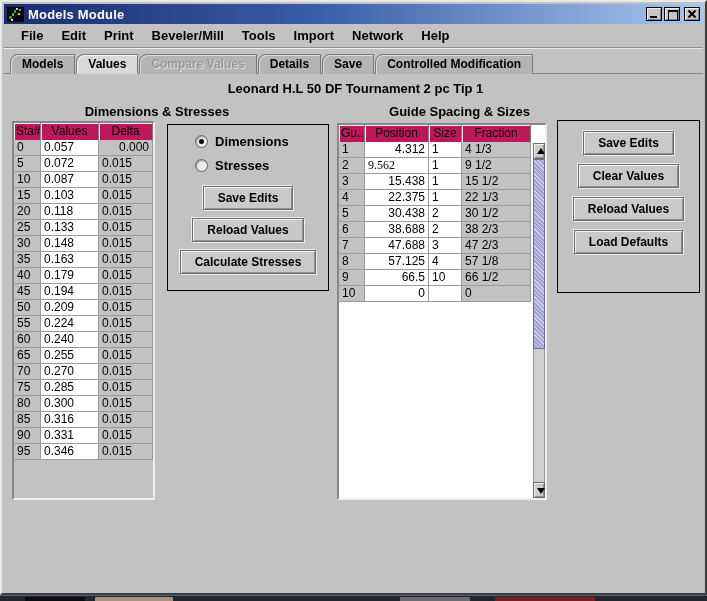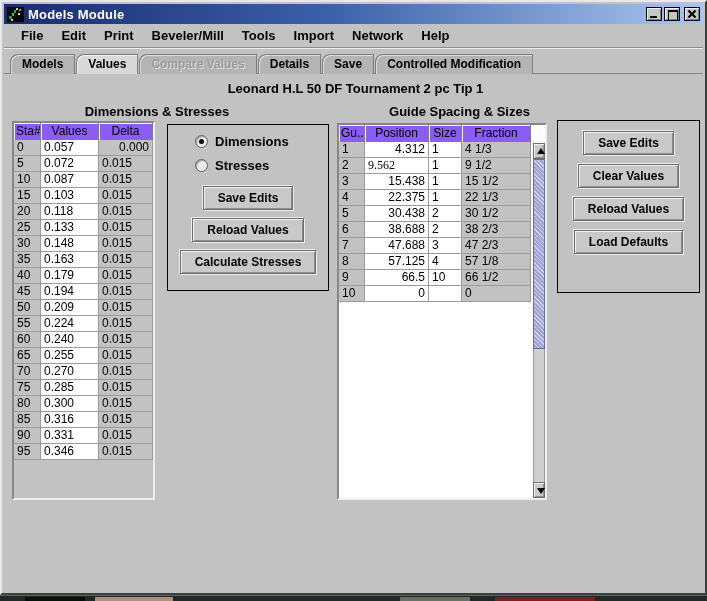--- a/index.html
+++ b/index.html
@@ -56,21 +56,21 @@
   
   .scrollwrap { position:absolute; border-top:2px solid #878787; border-left:2px solid #878787;
                 border-right:2px solid #efefef; border-bottom:2px solid #efefef; overflow:hidden; }
   .lt-wrap { left:10px; top:119px; width:143px; height:379px; background:#c2c2c2; }
   .rt-wrap { left:335px; top:121px; width:210px; height:377px; background:#fff; display:flex; }
   .tbl-area { width:192px; }
 
   .trow { display:flex; height:16px; }
   .trow.thead { height:17px; }
   .hcell { height:20px; line-height:16px; font-size:12px; color:#000; text-align:center;
-           background:#8b5cf6; border-right:1px solid #7f7f7f; border-bottom:1px solid #7f7f7f;
+           background:#be185d; border-right:1px solid #7f7f7f; border-bottom:1px solid #7f7f7f;
            box-shadow:inset 1px 1px 0 #f0f0f0; padding:0 2px; white-space:nowrap; overflow:hidden; cursor:default; }
   .cell { height:16px; line-height:15px; font-size:12px; color:#000; padding:0 3px;
           border-right:1px solid #9b9b9b; border-bottom:1px solid #9b9b9b;
           white-space:nowrap; overflow:hidden; }
   .cell.gray  { background:#c2c2c2; }
   .cell.white { background:#ffffff; }
 
   
   .sbar { width:16px; margin-left:2px; margin-top:18px; display:flex; flex-direction:column; background:#cfcfcf; }
   .sbtn { flex:0 0 16px; background:#c9c9c9; border:1px solid #6e6e6e;

